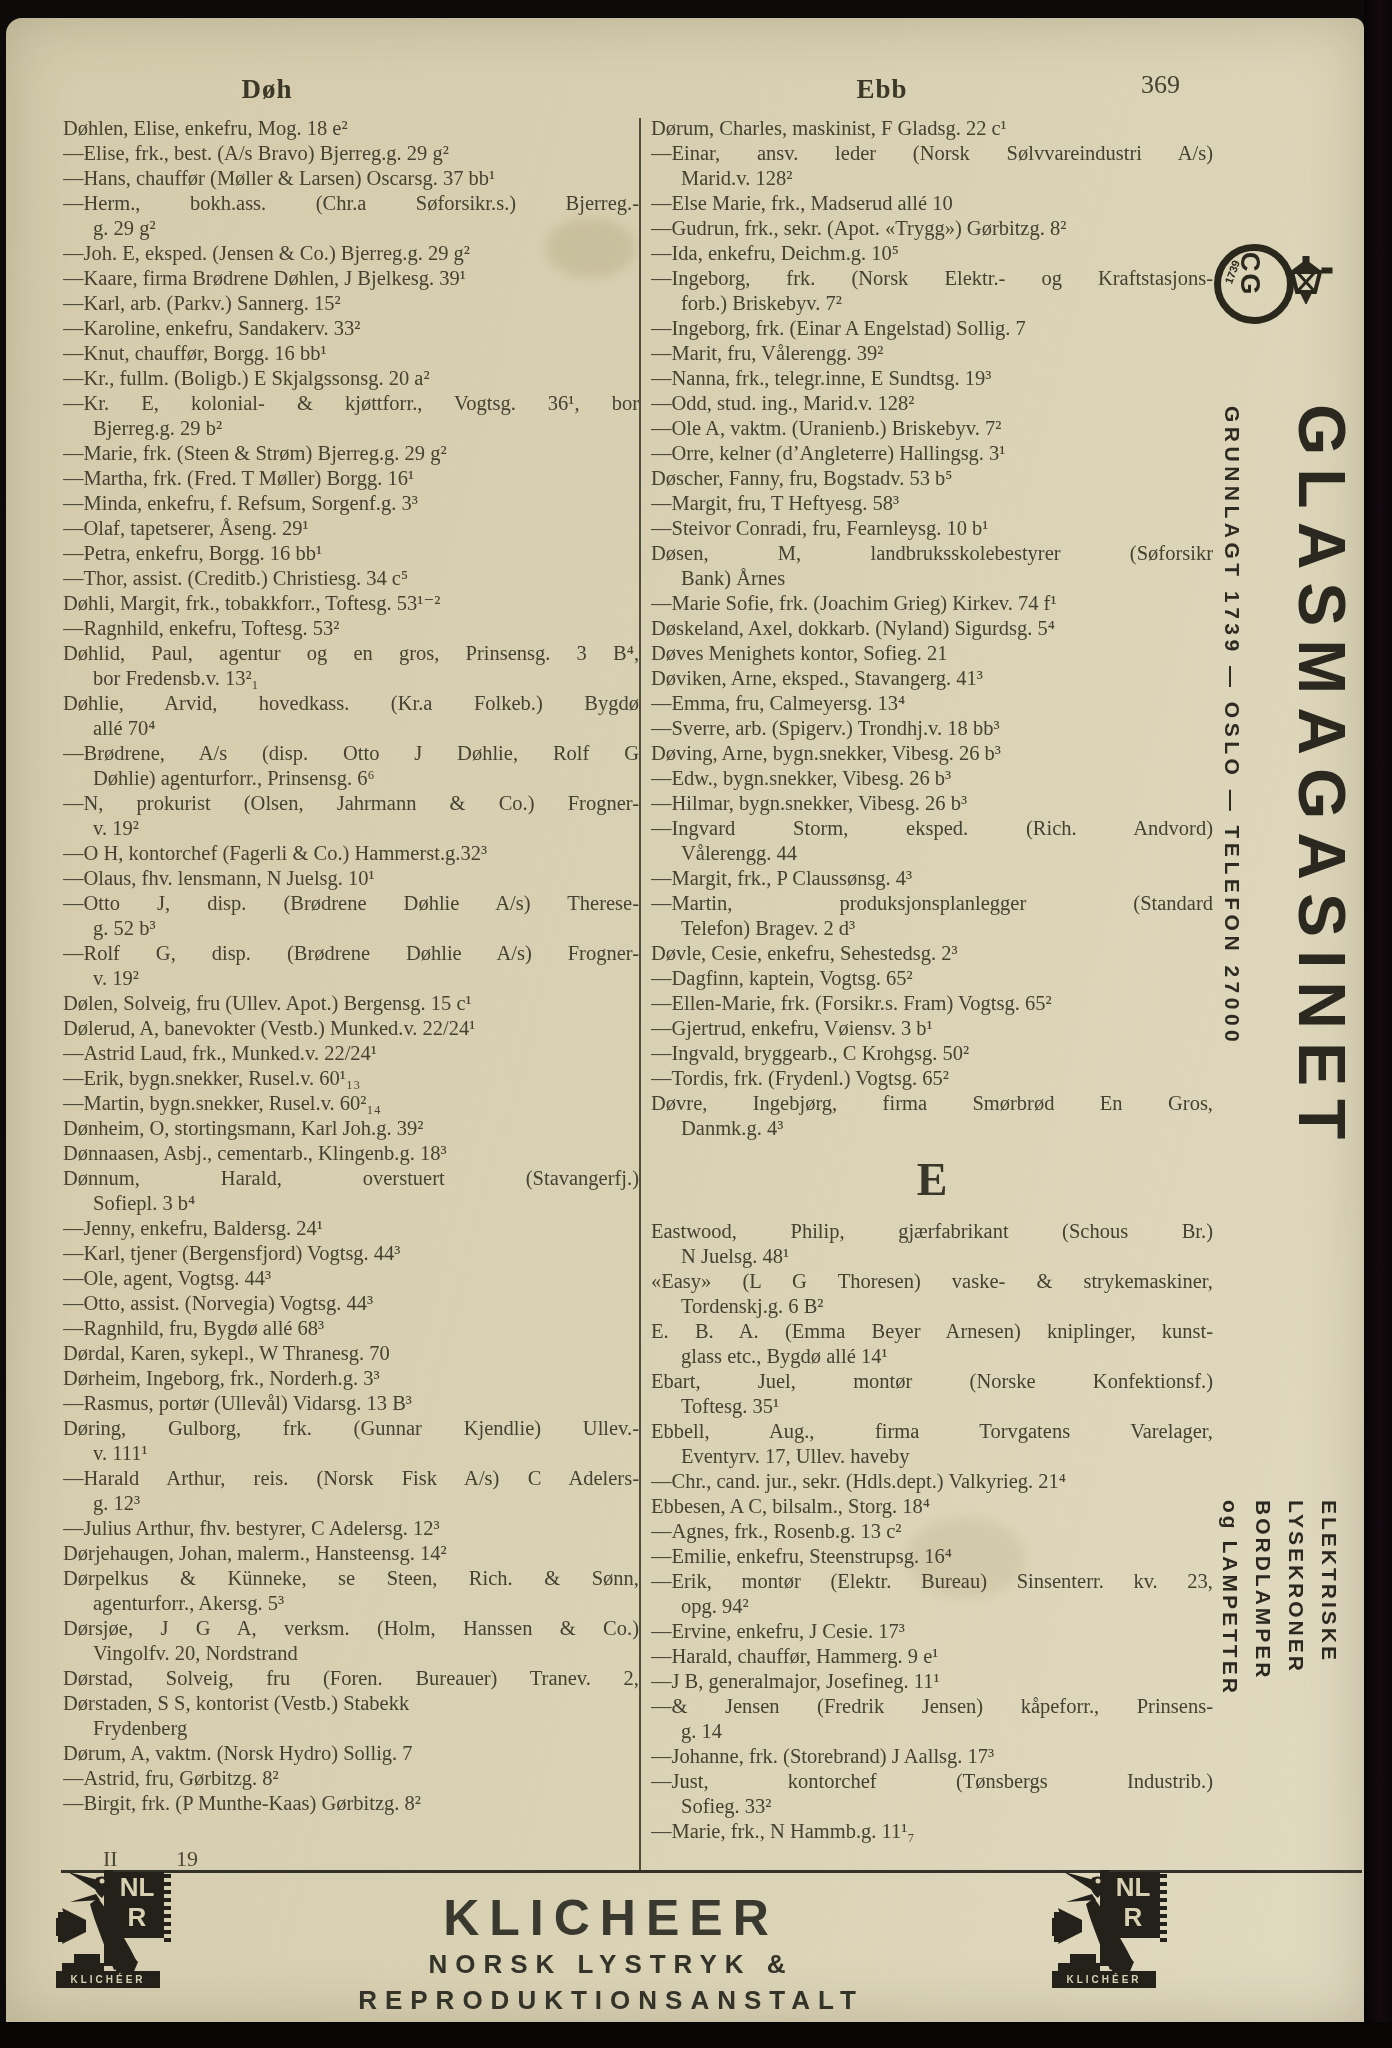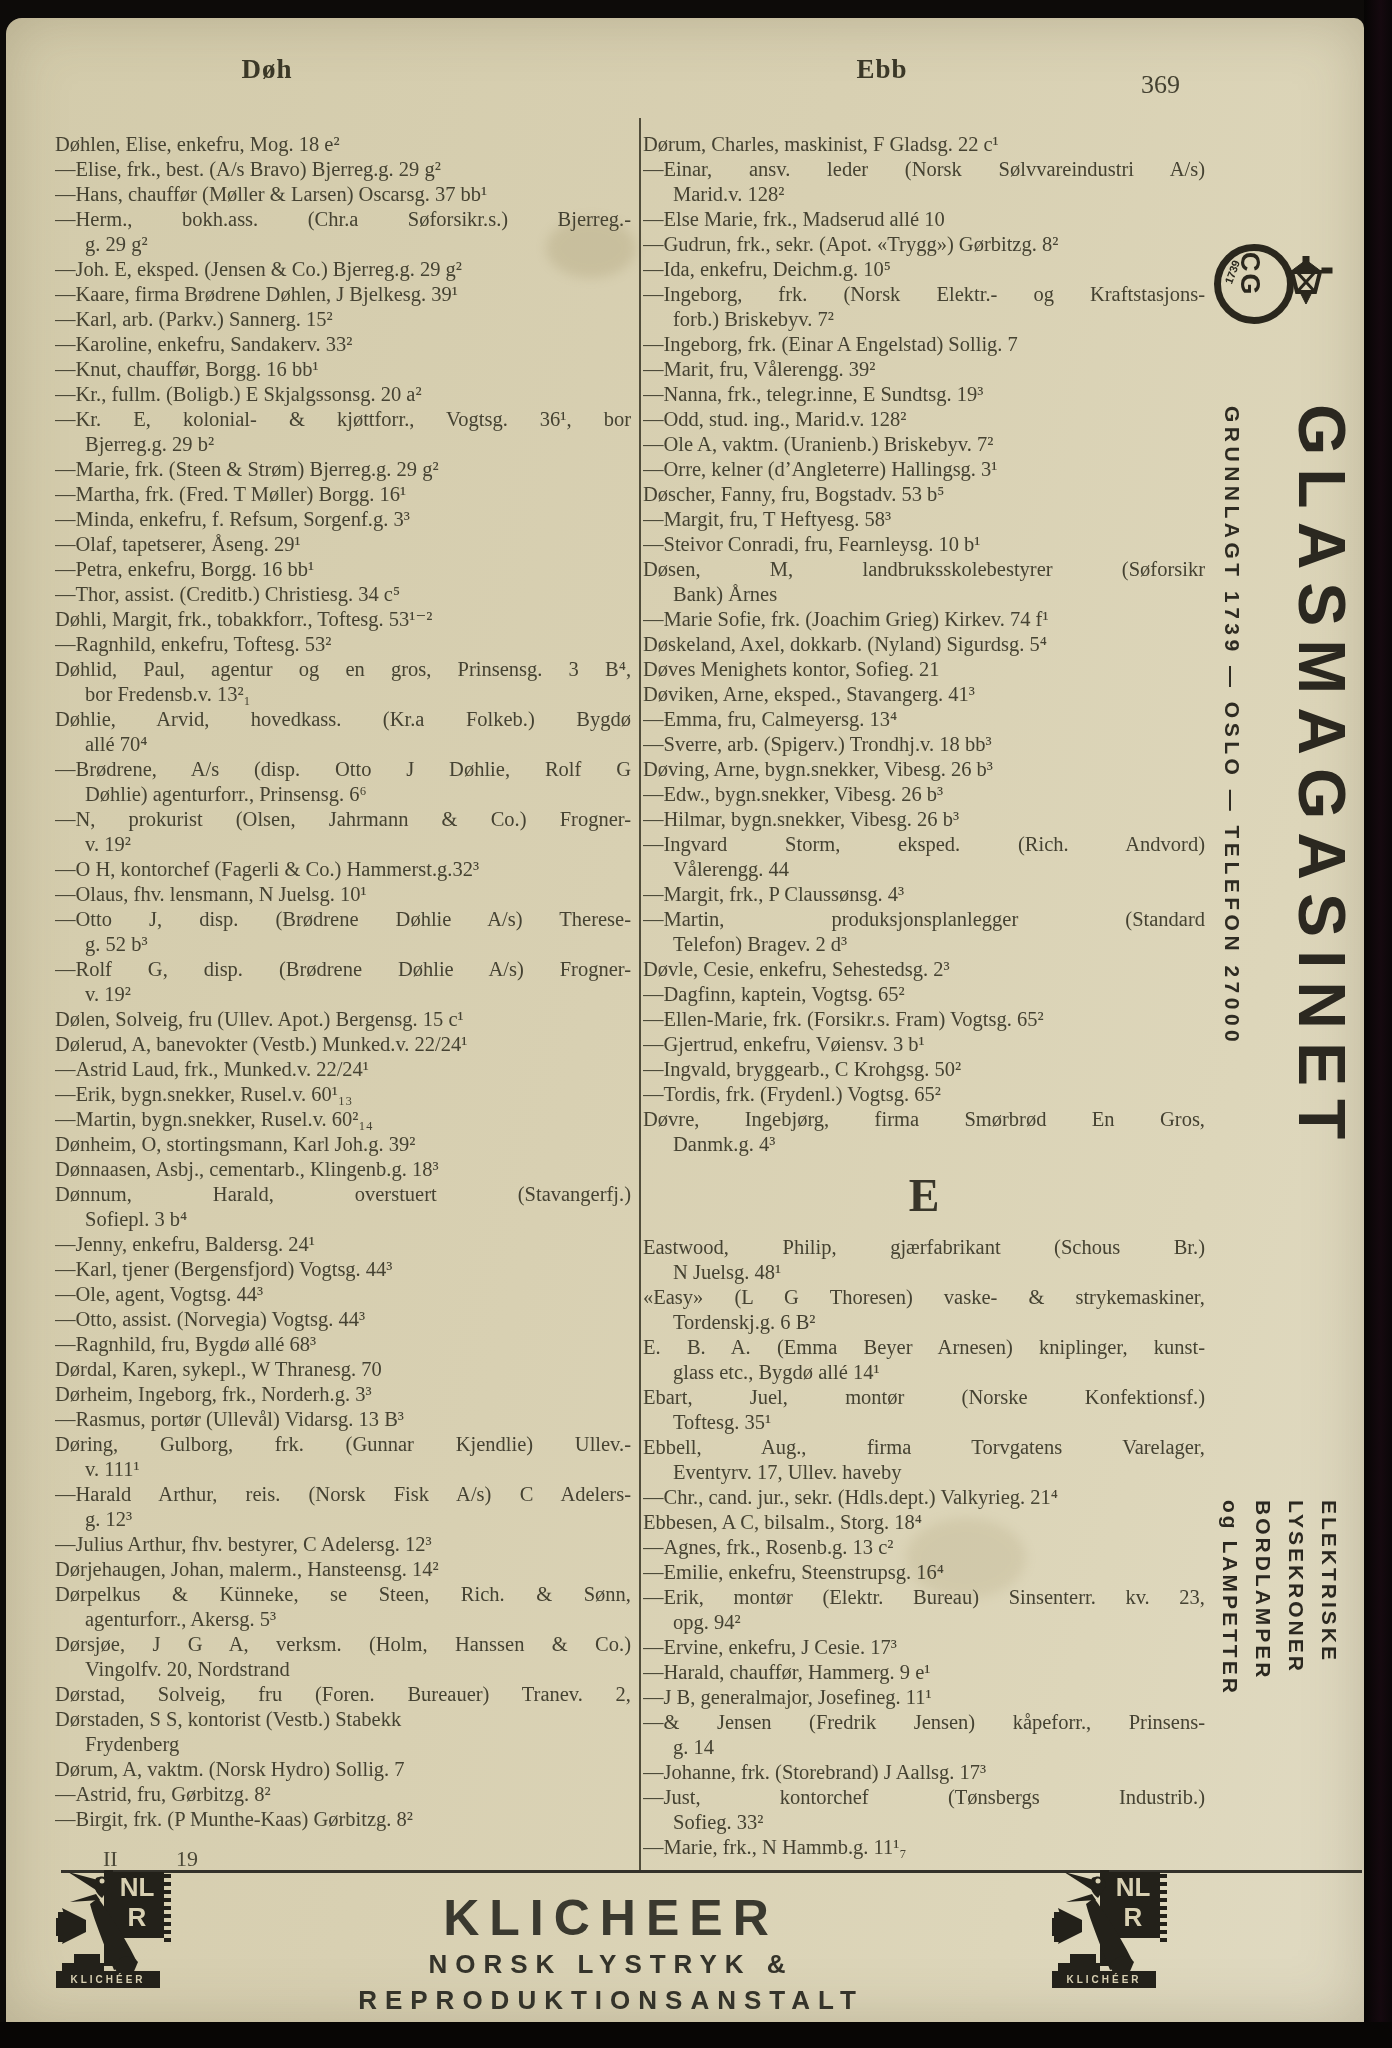--- a/index.html
+++ b/index.html
@@ -10,24 +10,24 @@
   }
   .page{
     position:absolute;left:6px;top:18px;width:1358px;height:2004px;
     background:linear-gradient(105deg,#d3cbab 0%,#d8d0b2 45%,#ddd6ba 80%,#e0dac2 100%);
     border-radius:16px 10px 0 0;
     box-shadow:inset 0 0 60px rgba(90,80,50,.25);
     color:#4a4736;
   }
   .stain{position:absolute;border-radius:50%;filter:blur(6px);opacity:.18;background:#8a7a4a;}
   
-  .colhead{position:absolute;top:36px;font-weight:bold;font-size:27px;letter-spacing:1px;color:#3b3827;text-align:center;}
+  .colhead{position:absolute;top:56px;font-weight:bold;font-size:27px;letter-spacing:1px;color:#3b3827;text-align:center;}
   .pagenum{position:absolute;top:52px;font-size:26px;color:#444131;text-align:right;}
   
-  .col{position:absolute;top:114px;font-size:20.5px;line-height:25px;color:#454232;}
+  .col{position:absolute;top:98px;font-size:20.5px;line-height:25px;color:#454232;margin-left:8px;}
   .line{height:25px;overflow:hidden;white-space:nowrap;}
   .line.just{white-space:normal;text-align:justify;}
   .line.just::after{content:"";display:inline-block;width:100%;height:0;}
   .line.cont{padding-left:30px;}
   .divider{position:absolute;left:633px;top:100px;width:2px;height:1752px;background:#514d3b;}
   .section-letter{height:78px;line-height:78px;text-align:center;font-weight:bold;font-size:46px;color:#39362a;}
   .footer-mark{position:absolute;top:1828px;font-size:22px;color:#4a4736;}
   .hrule{position:absolute;left:55px;top:1852px;width:1301px;height:3px;background:#33312a;}
   
   .banner-center{position:absolute;left:170px;top:1872px;width:870px;text-align:center;

